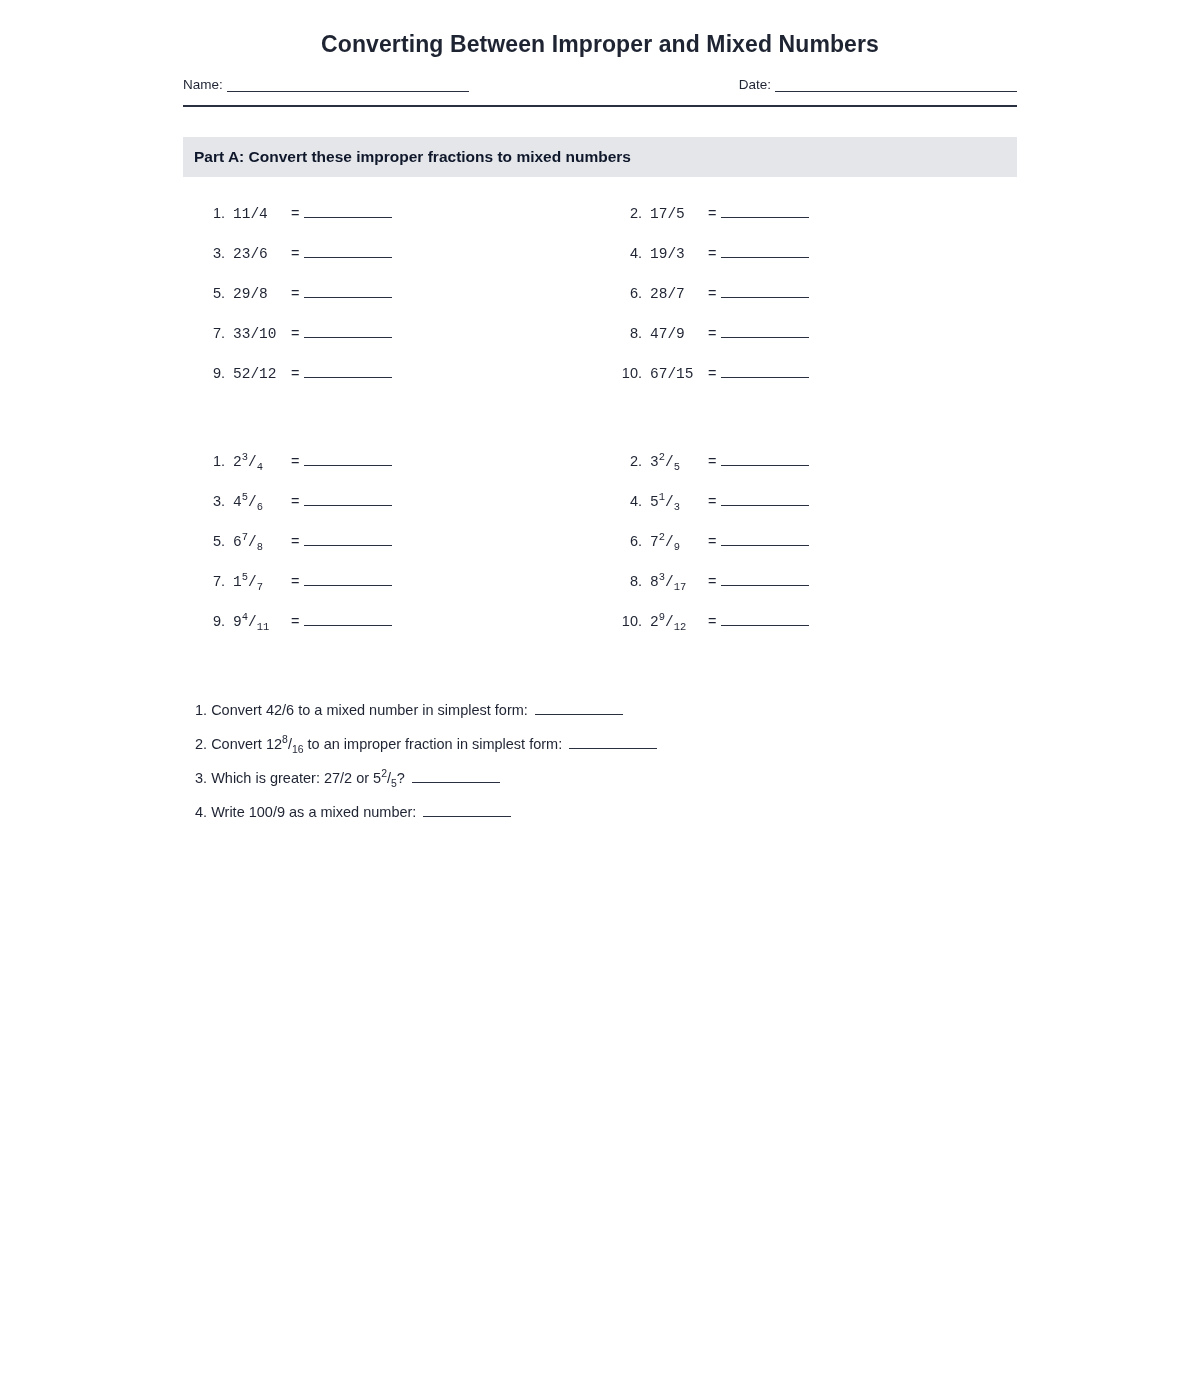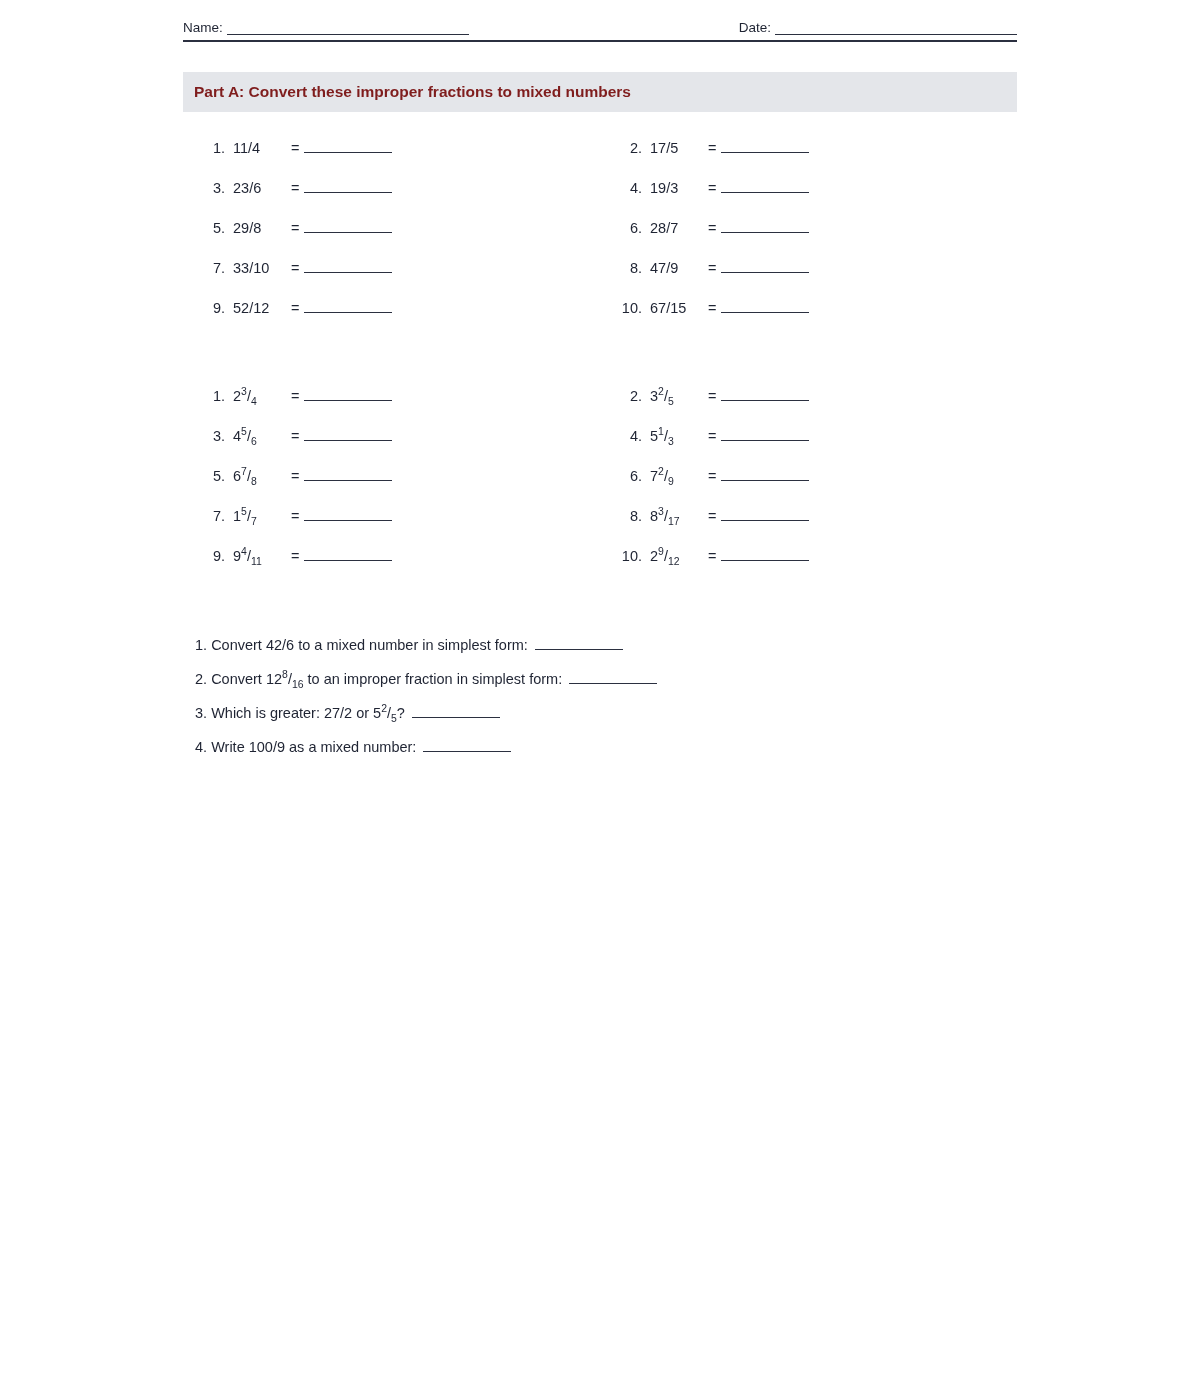--- a/index.html
+++ b/index.html
@@ -36,21 +36,21 @@
   
   .meta-row {
     margin: 20px auto 0 auto;
     width: 834px;
     display: flex;
     justify-content: space-between;
     align-items: flex-end;
     font-size: 13.5px;
     color: #1f2433;
     border-bottom: 2px solid #2b3040;
-    padding-bottom: 5px;
+    padding-bottom: 13px;
   }
   .meta-field {
     display: flex;
     align-items: flex-end;
     white-space: nowrap;
   }
   .meta-label { margin-right: 4px; }
   .meta-rule {
     display: inline-block;
     border-bottom: 1px solid #2b3040;
@@ -61,21 +61,21 @@
 
   
   .section-bar {
     width: 834px;
     margin: 0 auto;
     background: #e4e6ea;
     box-sizing: border-box;
     padding: 11px 12px 11px 11px;
     font-size: 15.5px;
     font-weight: bold;
-    color: #7f1d1d;
+    color: #0f172a;
   }
   .gap-before-a { height: 30px; }
   .gap-before-b { height: 30px; }
   .gap-before-c { height: 30px; }
 
   
   .problems {
     width: 834px;
     margin: 0 auto;
     padding-top: 18px;
@@ -101,20 +101,21 @@
     margin-left: 12px;
     margin-right: 8px;
     flex: none;
   }
   .pcell .expr {
     display: inline-block;
     min-width: 52px;
     text-align: left;
     flex: none;
     white-space: nowrap;
+    font-family: Liberation Mono, monospace;
   }
   .pcell .eq {
     margin: 0 5px 0 6px;
     flex: none;
   }
   .pcell .blank {
     display: inline-block;
     width: 88px;
     border-bottom: 1px solid #2b3040;
     height: 12px;
@@ -155,20 +156,21 @@
     border-bottom: 1px solid #2b3040;
     height: 12px;
     margin-left: 7px;
   }
 </style>
 </head>
 <body>
 
 <div class="page">
 
+  <div class="title">Converting Between Improper and Mixed Numbers</div>
 
   <div class="meta-row">
     <div class="meta-field">
       <span class="meta-label">Name:</span>
       <span class="meta-rule rule-name"></span>
     </div>
     <div class="meta-field">
       <span class="meta-label">Date:</span>
       <span class="meta-rule rule-date"></span>
     </div>

